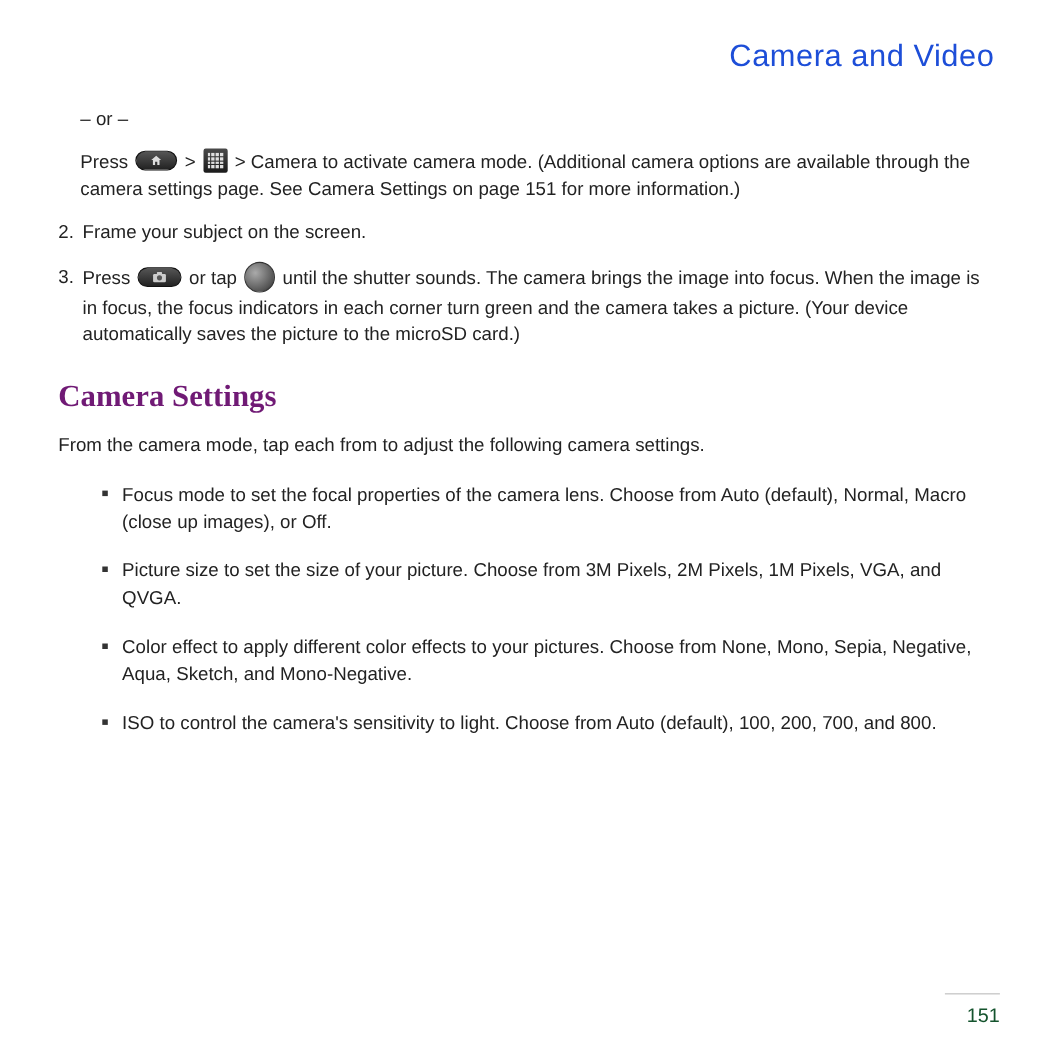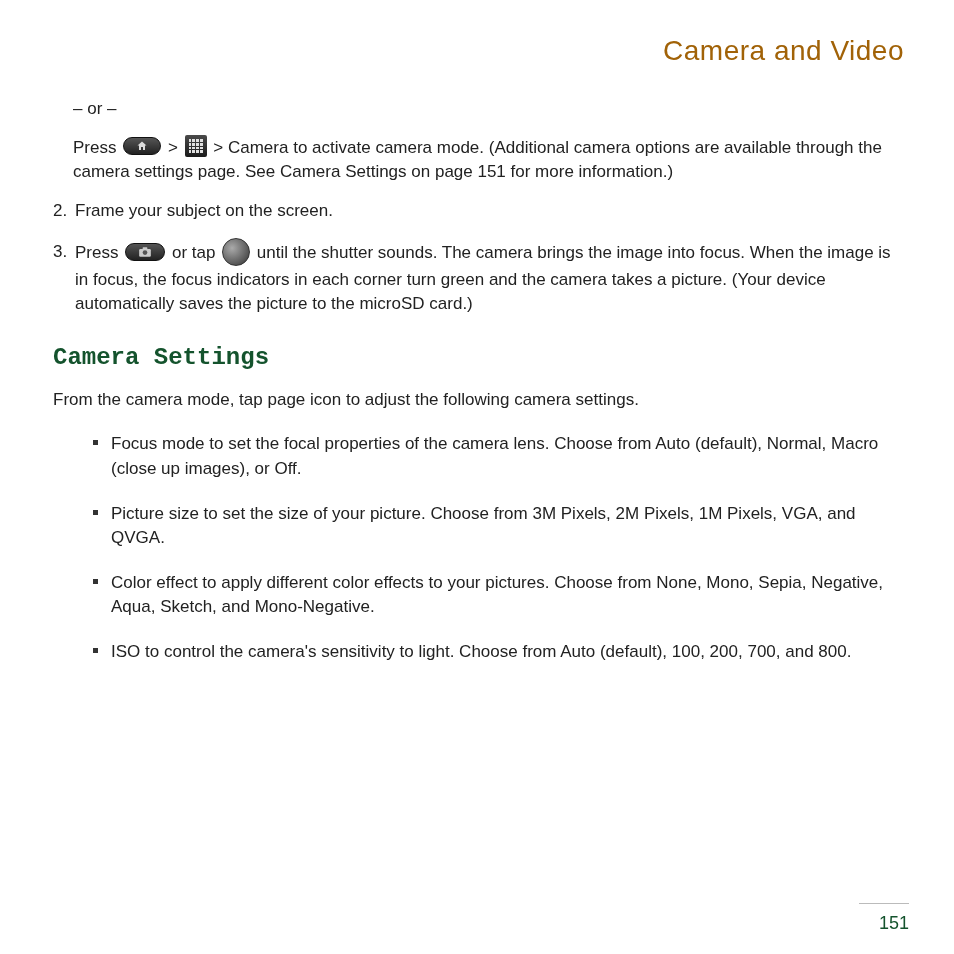--- a/index.html
+++ b/index.html
@@ -9,42 +9,42 @@
     background: #fff;
     font-family: "Trebuchet MS", "Lucida Sans", Arial, sans-serif;
     color: #333;
     position: relative;
     padding: 35px 45px 0 45px;
   }
   .section-title {
     text-align: right;
     font-size: 28px;
     font-weight: 300;
-    color: #a16207;
+    color: #1d4ed8;
     letter-spacing: 0.5px;
     margin-bottom: 30px;
     padding-right: 5px;
     font-family: "Segoe UI Light", "Trebuchet MS", sans-serif;
   }
   .content {
     padding: 0 8px;
     font-size: 17px;
     line-height: 1.45;
     color: #222;
   }
   .indent1 { margin-left: 20px; margin-bottom: 14px; }
   .ol-item { display: flex; margin-bottom: 16px; }
   .ol-num { min-width: 22px; }
   .ol-body { flex: 1; }
   .heading2 {
-    color: #14532d;
-    font-size: 24px;
+    color: #701a75;
+    font-size: 28px;
     font-weight: 600;
     margin: 24px 0 12px 0;
-    font-family: Liberation Mono, monospace;
+    font-family: Liberation Serif, serif;
   }
   .subdesc { margin-bottom: 20px; }
   .bullet-l1 { position: relative; margin-left: 28px; margin-bottom: 18px; }
   .bullet-l1::before { content: ""; position: absolute; left: -18px; top: 8px; width: 6px; height: 6px; border-radius: 50%; background: #333; }
   .bullet-l2 { position: relative; margin-left: 58px; margin-bottom: 20px; padding-right: 10px; }
   .bullet-l2::before { content: ""; position: absolute; left: -18px; top: 8px; width: 5px; height: 5px; background: #333; }
   b { font-weight: 400; }
   .inline-icon {
     display: inline-block;
     vertical-align: middle;
@@ -167,21 +167,21 @@
             <circle cx="12" cy="11" r="4" fill="#555"></circle>
           </svg>
       </span>
       <span> or tap </span>
       <span class="inline-icon shutter-btn"></span>
       <span> until the shutter sounds. The camera brings the image into focus. When the image is in focus, the focus indicators in each corner turn green and the camera takes a picture. (Your device automatically saves the picture to the microSD card.)</span>
     </div>
   </div>
 
   <div class="heading2">Camera Settings</div>
-  <div class="subdesc">From the camera mode, tap page icon to adjust the following camera settings.</div>
+  <div class="subdesc">From the camera mode, tap each from to adjust the following camera settings.</div>
 
 
   <div class="bullet-l2">
     <b>Focus mode</b><span> to set the focal properties of the camera lens. Choose from </span><b>Auto</b><span> (default), </span><b>Normal</b><span>, </span><b>Macro</b><span> (close up images), or </span><b>Off</b><span>.</span>
   </div>
 
   <div class="bullet-l2">
     <b>Picture size</b><span> to set the size of your picture. Choose from </span><b>3M Pixels, 2M Pixels, 1M Pixels, VGA</b><span>, and </span><b>QVGA</b><span>.</span>
   </div>
 

